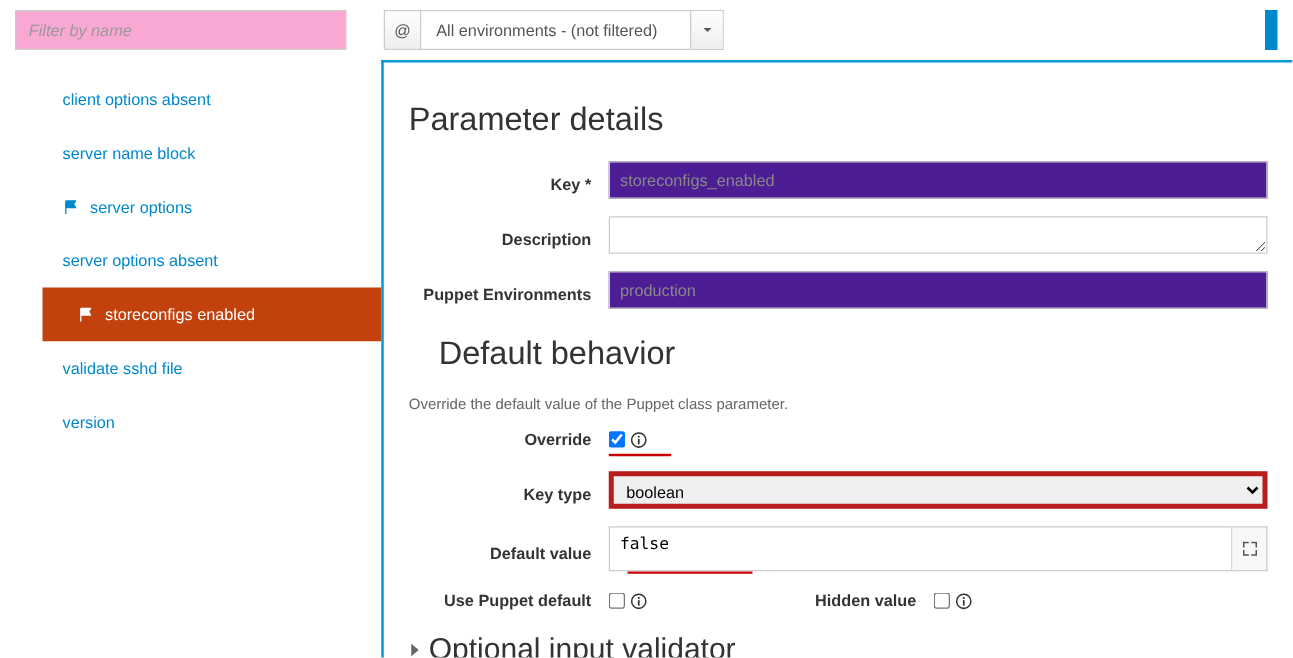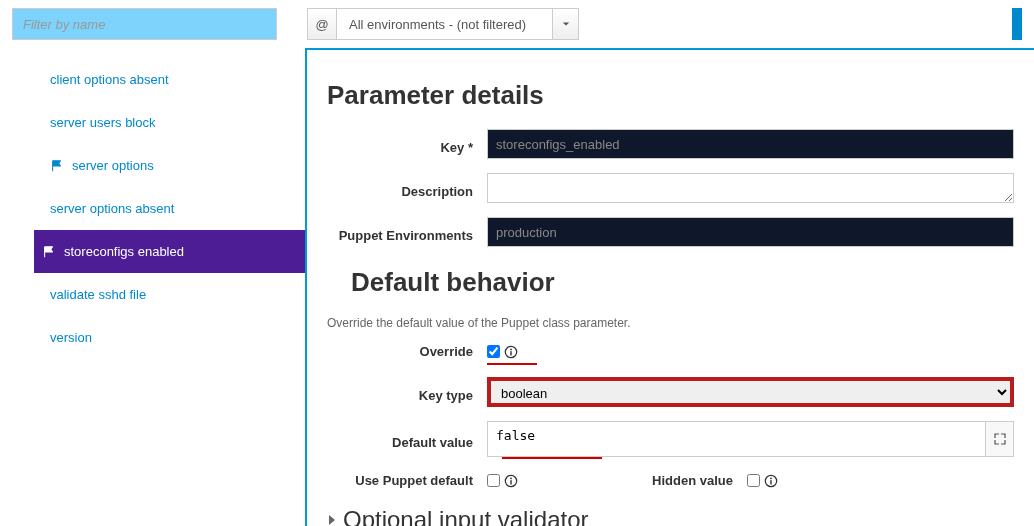--- a/index.html
+++ b/index.html
@@ -1,40 +1,40 @@
 <!DOCTYPE html>
 <html><head>
 <meta charset="utf-8">
 <style>
   * { box-sizing: border-box; margin: 0; padding: 0; }
   body { font-family: "Helvetica Neue", Helvetica, Arial, sans-serif; font-size: 14px; color: #333; width: 1034px; height: 526px; overflow: hidden; }
   .top-bar { display: flex; align-items: center; gap: 10px; padding: 8px 12px; }
-  .filter-input { width: 265px; height: 32px; padding: 6px 10px; border: 1px solid #ccc; font-size: 13px; color: #555; font-style: italic; background: #7dd3fc; }
+  .filter-input { width: 265px; height: 32px; padding: 6px 10px; border: 1px solid #ccc; font-size: 13px; color: #555; font-style: italic; background: #f9a8d4; }
   .filter-input::placeholder { color: #999; font-style: italic; }
   .env-group { display: flex; margin-left: 20px; }
   .env-at { width: 30px; height: 32px; border: 1px solid #ccc; background: linear-gradient(#fff,#eee); display: flex; align-items: center; justify-content: center; font-size: 13px; color: #555; }
   .env-select { display: flex; align-items: center; height: 32px; border: 1px solid #ccc; border-left: none; }
   .env-select-text { padding: 0 12px; font-size: 13px; color: #555; min-width: 215px; }
   .env-select-caret { width: 26px; height: 100%; border-left: 1px solid #ccc; background: linear-gradient(#fff,#eee); display: flex; align-items: center; justify-content: center; color: #555; }
   .env-select-caret svg { width: 8px; height: 8px; }
   .right-box { margin-left: auto; width: 10px; height: 32px; background: #0088cc; }
   .layout { display: flex; }
   .sidebar { width: 305px; }
   .sidebar-list { list-style: none; padding-top: 10px; }
   .sidebar-item { display: flex; align-items: center; padding: 14px 8px 14px 50px; font-size: 13px; color: #0088cc; cursor: pointer; }
-  .sidebar-item.selected { background: #4c1d95; color: #fff; margin-left: 34px; padding-left: 8px; }
+  .sidebar-item.selected { background: #c2410c; color: #fff; margin-left: 34px; padding-left: 28px; }
   .flag-icon { margin-right: 8px; display: inline-flex; }
   .flag-icon svg { width: 14px; height: 14px; }
   .content { flex: 1; border-left: 2px solid #0099d8; border-top: 2px solid #0099d8; padding: 30px 20px 10px 20px; overflow: hidden; }
-  h2.section-title { font-weight: 700; font-size: 26px; color: #333; margin-bottom: 18px; }
+  h2.section-title { font-weight: 400; font-size: 26px; color: #333; margin-bottom: 18px; }
   .form-row { display: flex; align-items: center; margin-bottom: 14px; }
   .form-label { width: 160px; text-align: right; padding-right: 14px; font-weight: bold; font-size: 13px; color: #333; padding-top: 6px; }
   .form-control { flex: 1; display: flex; align-items: center; gap: 6px; }
   .text-input { width: 100%; height: 30px; border: 1px solid #ccc; padding: 4px 8px; font-size: 13px; color: #555; }
-  .text-input[readonly] { background: #0f172a; color: #888; }
+  .text-input[readonly] { background: #4c1d95; color: #888; }
   .textarea { width: 100%; height: 30px; border: 1px solid #ccc; resize: both; }
   .select { width: 100%; height: 30px; border: 4px solid #b91c1c; padding: 4px 6px; font-size: 13px; }
   .helper-text { font-size: 12px; color: #666; margin-bottom: 14px; }
   .check-row { display: flex; align-items: center; margin-bottom: 18px; }
   .check-label { width: 160px; text-align: right; padding-right: 14px; font-weight: bold; font-size: 13px; }
   .check-control { display: flex; align-items: center; gap: 4px; position: relative; }
   .underline-red { position: absolute; bottom: -6px; left: 0; width: 50px; border-bottom: 2px solid #c00; }
   .info-icon { display: inline-flex; }
   .info-icon svg { width: 14px; height: 14px; }
   .dual-row { display: flex; align-items: center; margin-bottom: 18px; }
@@ -65,21 +65,21 @@
   <div class="right-box"></div>
 </div>
 
 <div class="layout">
   <nav class="sidebar">
     <ul class="sidebar-list" id="sidebar-list">
         <li class="sidebar-item">
           <span>client options absent</span>
         </li>
         <li class="sidebar-item">
-          <span>server users block</span>
+          <span>server name block</span>
         </li>
         <li class="sidebar-item">
           <span class="flag-icon">
             <svg viewBox="0 0 16 16">
               <path d="M3 2 v12 M3 2 h9 l-2 3 l2 3 h-9" fill="#0088cc" stroke="#0088cc" stroke-width="1.2" stroke-linejoin="round"></path>
             </svg>
           </span>
           <span>server options</span>
         </li>
         <li class="sidebar-item">

